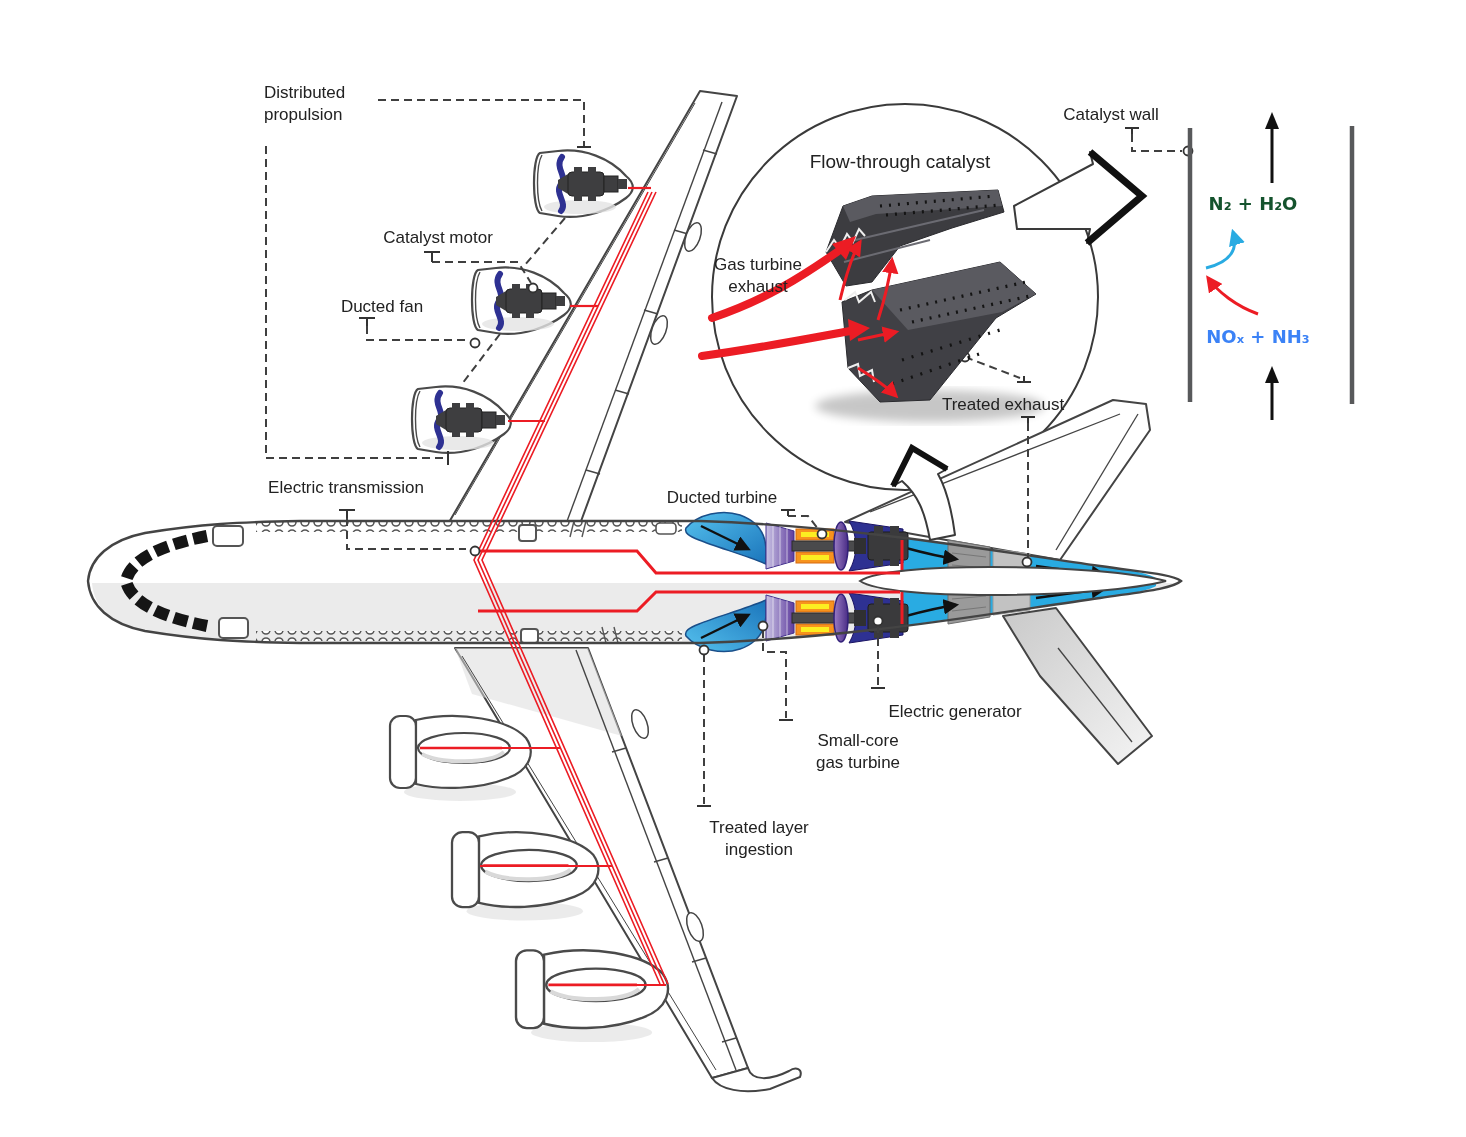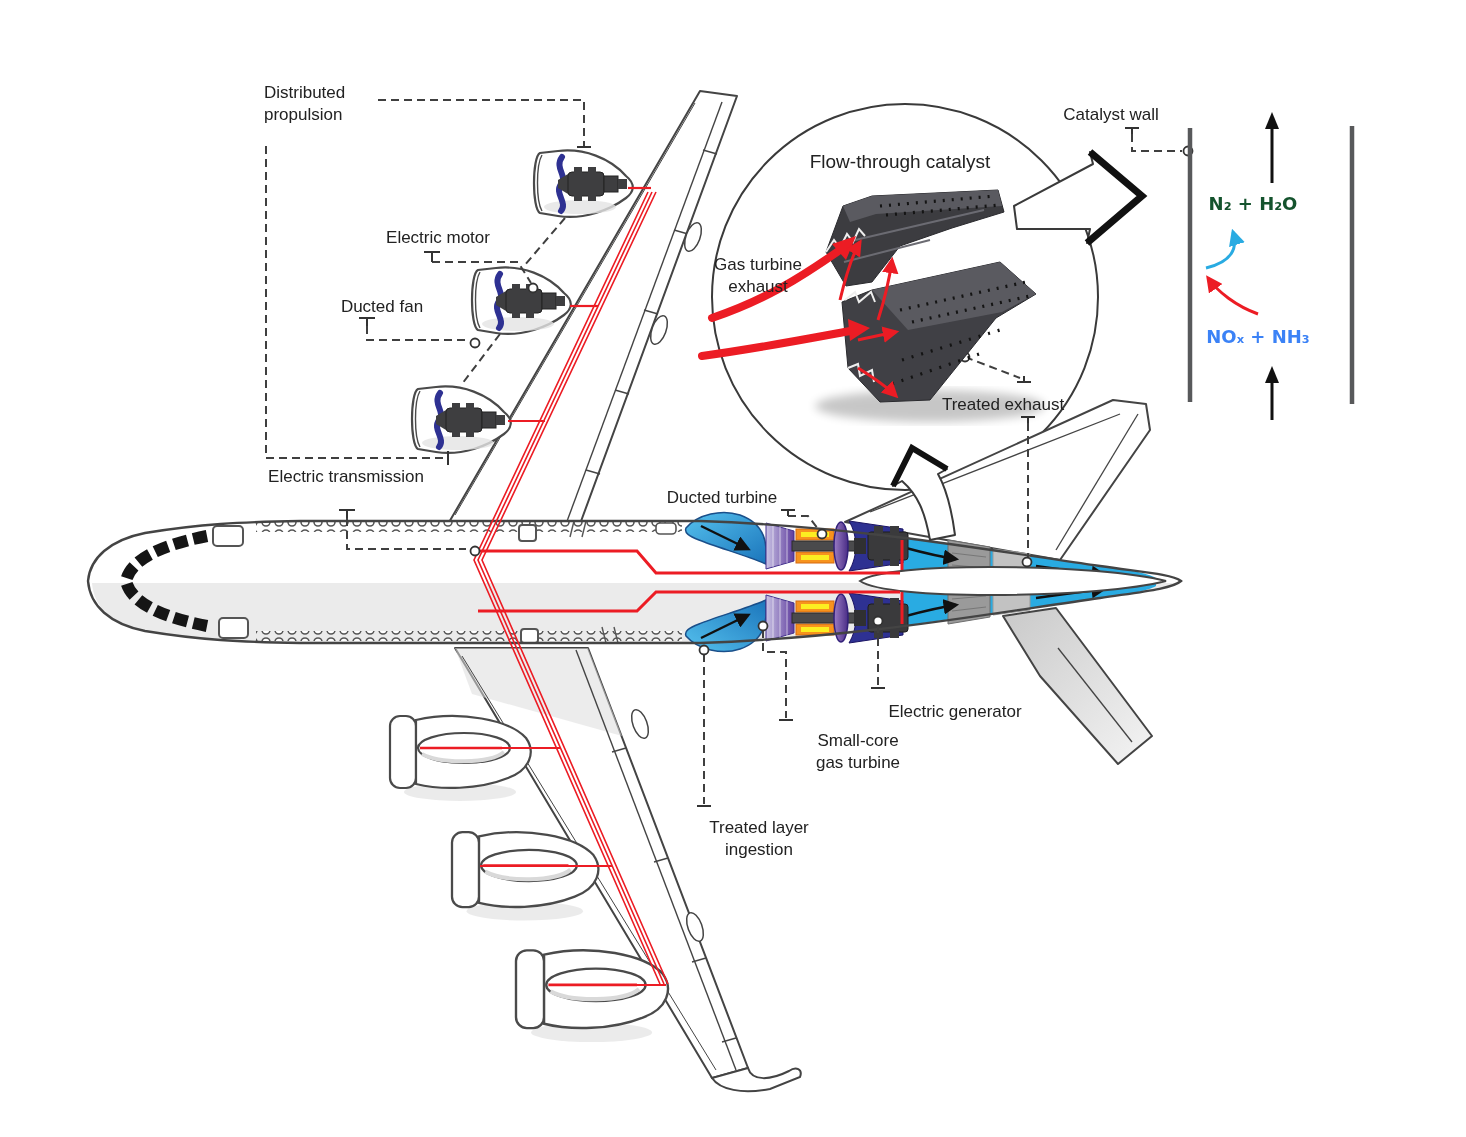--- a/index.html
+++ b/index.html
@@ -294,23 +294,23 @@
     <polygon points="1272,112 1265,129 1279,129" fill="#111"></polygon>
     <line x1="1272" y1="420" x2="1272" y2="378" stroke="#111" stroke-width="3"></line>
     <polygon points="1272,366 1265,383 1279,383" fill="#111"></polygon>
     <path d="M1206,268 C1232,262 1238,248 1233,232" stroke="#29ABE2" stroke-width="3" fill="none" marker-end="url(#arrowBl)"></path>
     <path d="M1258,314 C1236,306 1218,292 1208,278" stroke="#EC1C24" stroke-width="3" fill="none" marker-end="url(#arrowR)"></path>
   </g>
 </svg>
 
 <div class="lbl left" style="left:264px;top:82px;">Distributed
 propulsion</div>
-<div class="lbl" style="left:438px;top:227px;">Electric motor</div>
+<div class="lbl" style="left:438px;top:227px;">Catalyst motor</div>
 <div class="lbl" style="left:382px;top:296px;">Ducted fan</div>
-<div class="lbl" style="left:346px;top:466px;">Electric transmission</div>
+<div class="lbl" style="left:346px;top:477px;">Electric transmission</div>
 <div class="lbl" style="left:722px;top:487px;">Ducted turbine</div>
 <div class="lbl big" style="left:900px;top:150px;">Flow-through catalyst</div>
 <div class="lbl" style="left:758px;top:254px;">Gas turbine
 exhaust</div>
 <div class="lbl" style="left:1003px;top:394px;">Treated exhaust</div>
 <div class="lbl" style="left:1111px;top:104px;">Catalyst wall</div>
 <div class="lbl chem blue" style="left:1253px;top:192px;">N₂ + H₂O</div>
 <div class="lbl chem red" style="left:1258px;top:325px;">NOₓ + NH₃</div>
 <div class="lbl" style="left:955px;top:701px;">Electric generator</div>
 <div class="lbl" style="left:810px;top:730px;margin-left:48px;">Small-core

